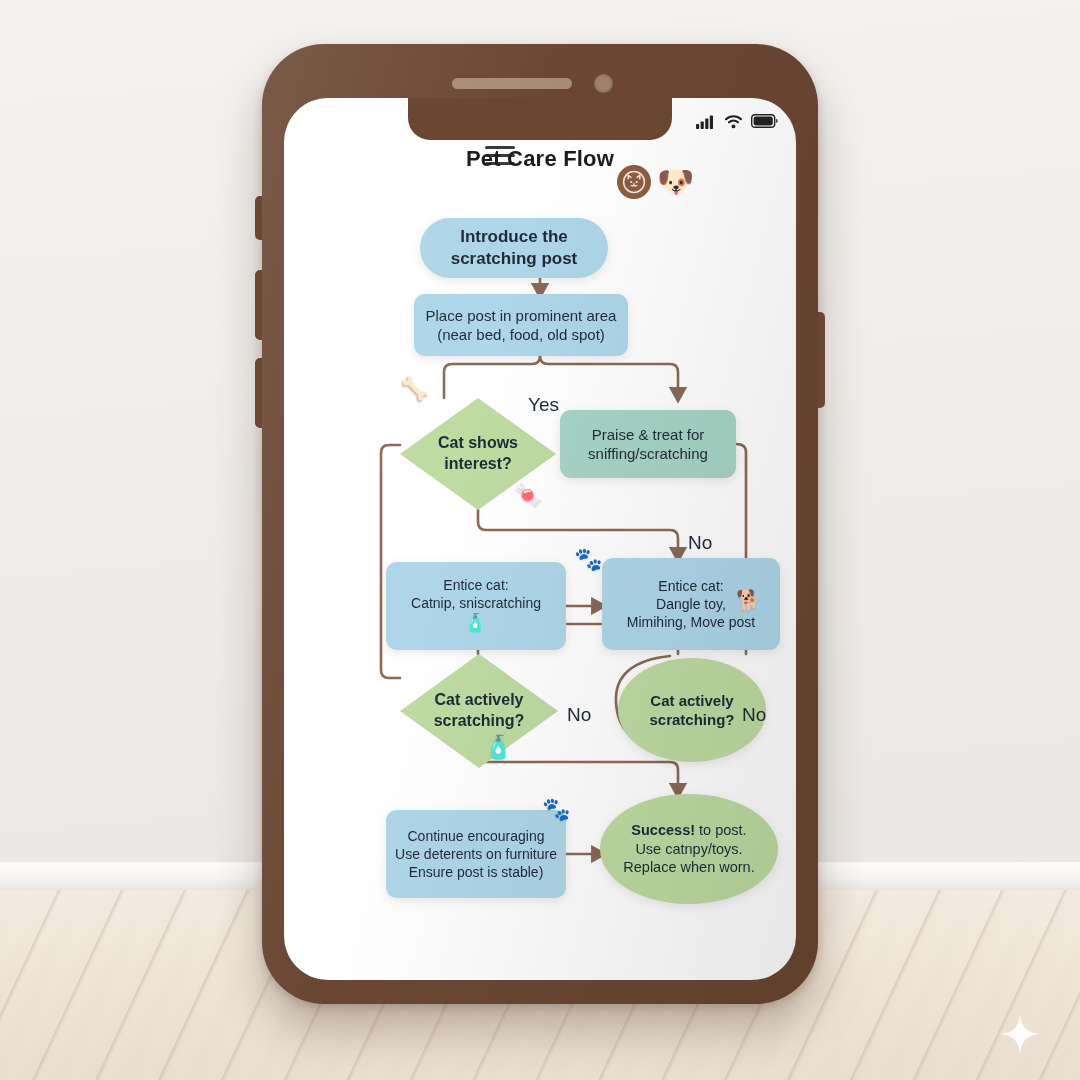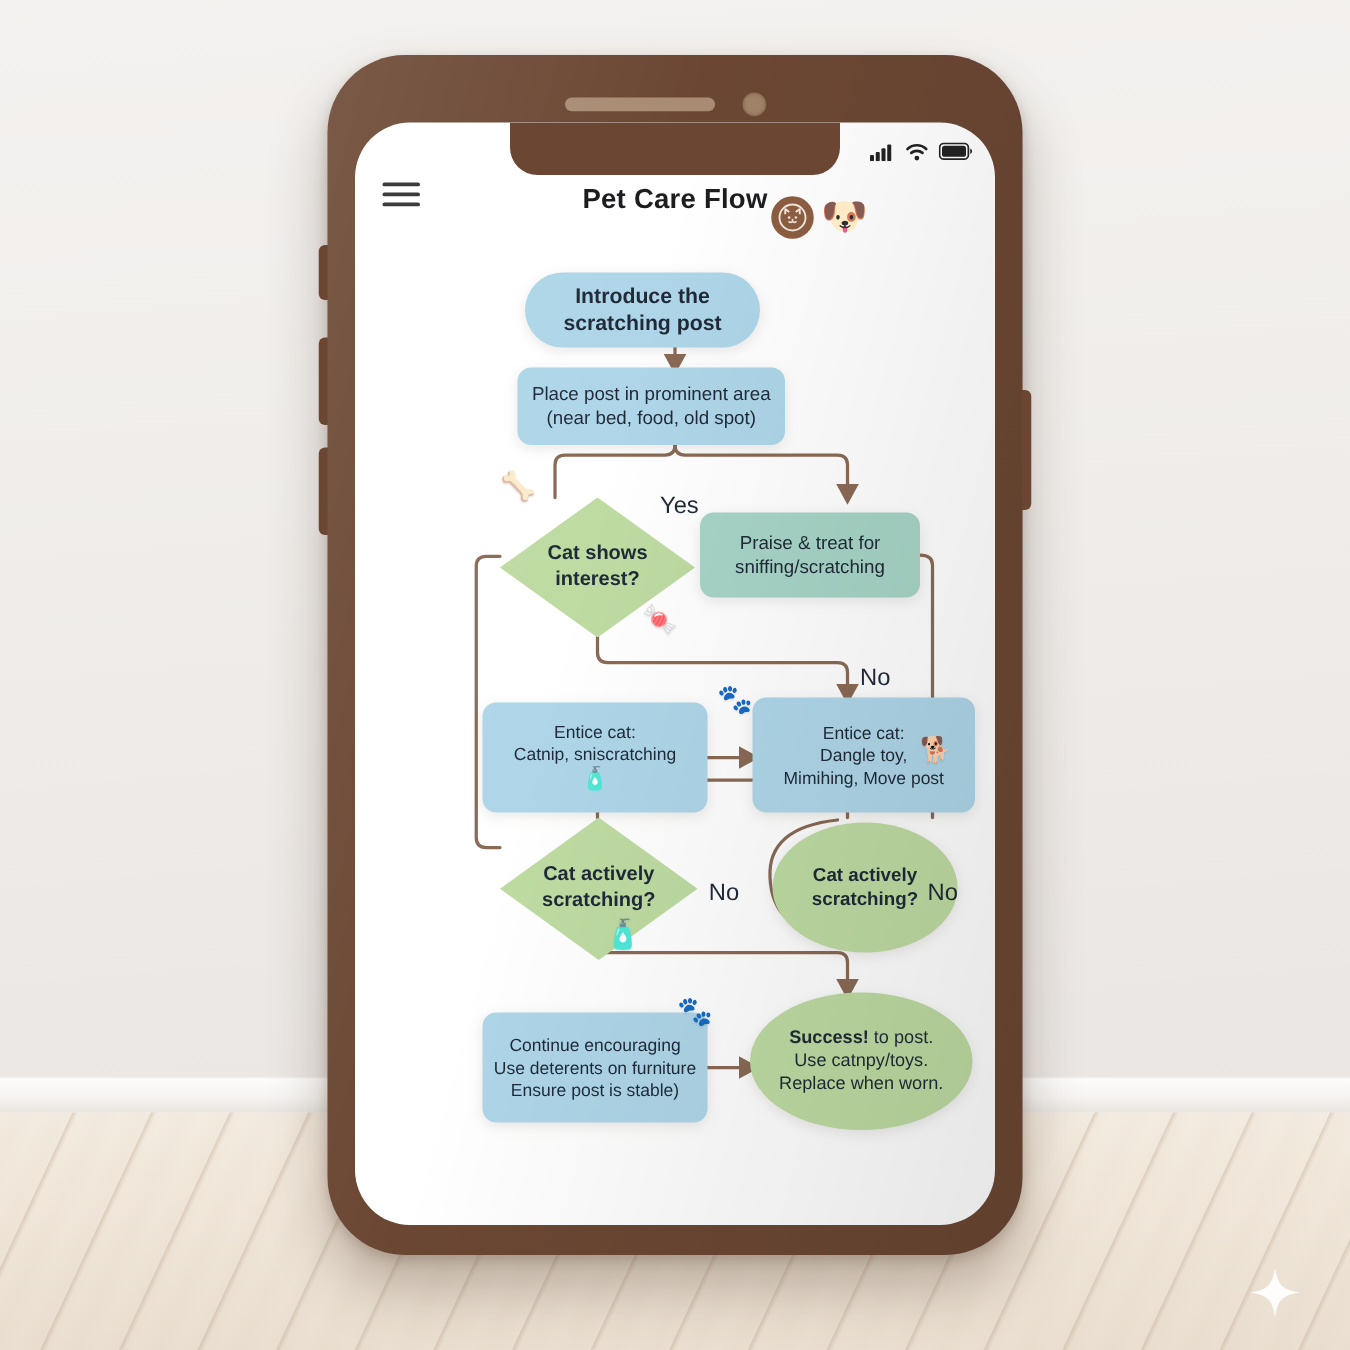--- a/index.html
+++ b/index.html
@@ -83,21 +83,21 @@
 
   
   #statusbar {
     position:absolute; right:18px; top:12px; height:22px; z-index:7;
     display:flex; align-items:center; gap:8px;
   }
 
   
   #appbar {
     position:absolute; left:0; top:48px; width:431px; height:56px;
-    display:flex; padding:0 22px; z-index:5;
+    display:flex; align-items:center; padding:0 22px; z-index:5;flex-direction:column;
   }
   #hamburger { width:30px; display:flex; flex-direction:column; gap:5px; cursor:pointer; }
   #hamburger span { display:block; height:3px; background:#3b3b3b; border-radius:2px; }
   #apptitle {
     position:absolute; left:0; width:512px; text-align:center;
     font-size:22px; font-weight:bold; color:#1d1d1f; letter-spacing:.2px;
   }
   #avatars { margin-left:auto; display:flex; align-items:center; gap:8px; z-index:6; }
   .avatar { width:34px; height:34px; border-radius:50%; display:flex; align-items:center; justify-content:center; }
   #avatar-cat { background:#8a5c40; }

